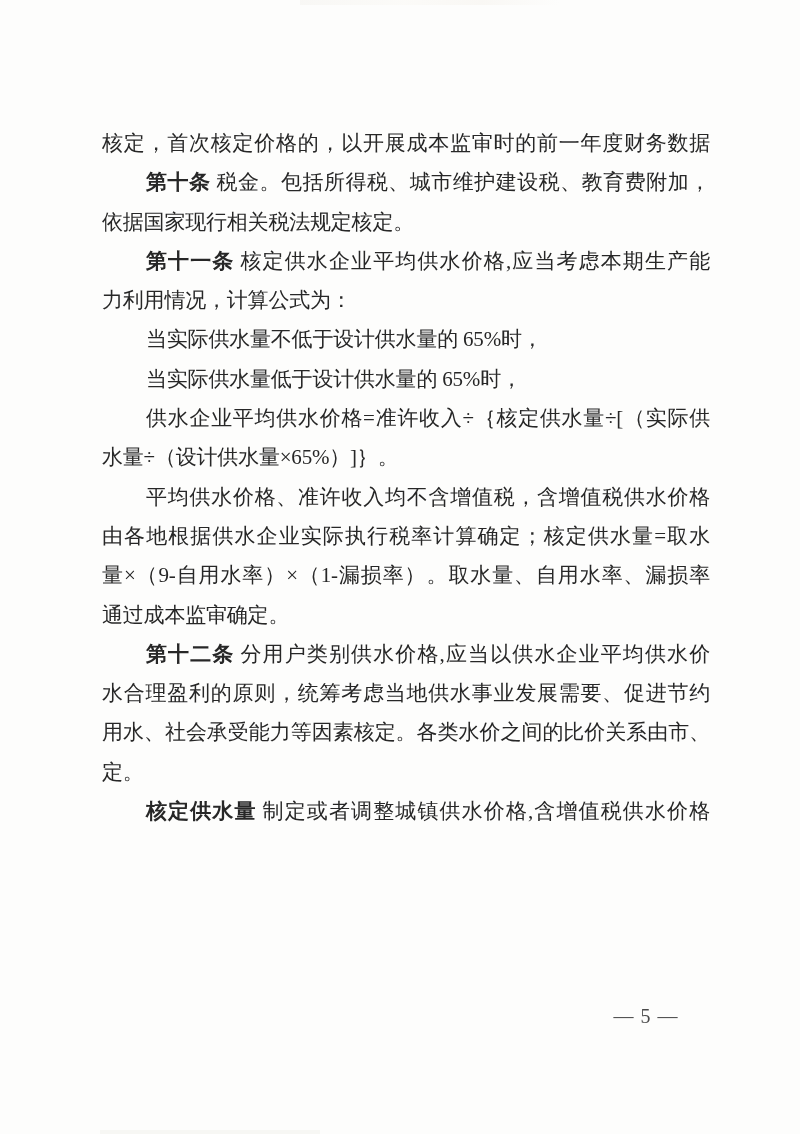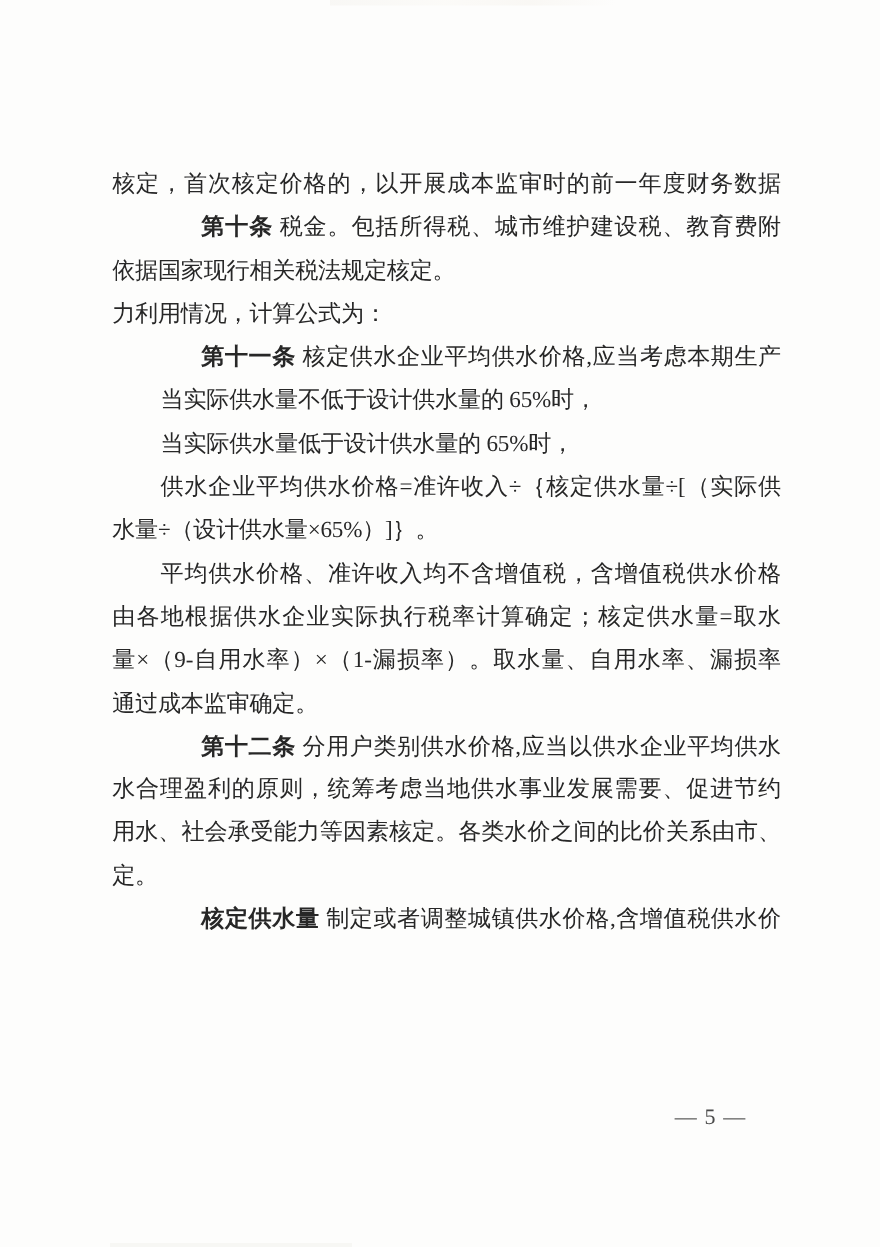--- a/index.html
+++ b/index.html
@@ -18,41 +18,40 @@
     background: linear-gradient(90deg, #f7f6f3 0%, #fbfaf7 40%, #f8f6f2 70%, #fdfdfc 100%);
     opacity: .8;
   }
   .scan-edge-bottom {
     position: absolute; bottom: 0; left: 100px; width: 220px; height: 4px;
     background: #f4f3f1; opacity: .7;
   }
   .text-block {
     position: absolute;
     left: 102px;
-    top: 148px;
+    top: 124px;
     width: 608px;
     font-size: 21px;
     line-height: 39.3px;
     color: #272727;
     letter-spacing: -0.2px;
   }
   .line {
     height: 39.3px;
     overflow: hidden;
     white-space: normal;
   }
   .line.fill {
     text-align: justify;
     text-align-last: justify;
   }
   .line.indent { text-indent: 44px; }
   .term {
     font-weight: 700;
     margin-right: 6px;
-    margin-left: 37px;
   }
   .page-number {
     position: absolute;
     left: 596px;
     top: 1005px;
     width: 100px;
     text-align: center;
     font-size: 20px;
     letter-spacing: 1px;
     color: #4a4a4a;
@@ -61,22 +60,22 @@
 </style>
 </head>
 <body>
 
 <div class="page">
   <div class="scan-edge-top"></div>
   <div class="text-block">
       <div class="line fill"><span class="seg">核定，首次核定价格的，以开展成本监审时的前一年度财务数据</span></div>
       <div class="line indent fill"><span class="term">第十条</span><span class="seg">税金。包括所得税、城市维护建设税、教育费附加，</span></div>
       <div class="line"><span class="seg">依据国家现行相关税法规定核定。</span></div>
+      <div class="line indent fill"><span class="term">第十一条</span><span class="seg">核定供水企业平均供水价格,应当考虑本期生产能</span></div>
       <div class="line"><span class="seg">力利用情况，计算公式为：</span></div>
-      <div class="line indent fill"><span class="term">第十一条</span><span class="seg">核定供水企业平均供水价格,应当考虑本期生产能</span></div>
       <div class="line indent"><span class="seg">当实际供水量不低于设计供水量的 65%时，</span></div>
       <div class="line indent"><span class="seg">当实际供水量低于设计供水量的 65%时，</span></div>
       <div class="line indent fill"><span class="seg">供水企业平均供水价格=准许收入÷｛核定供水量÷[（实际供</span></div>
       <div class="line"><span class="seg">水量÷（设计供水量×65%）]｝。</span></div>
       <div class="line indent fill"><span class="seg">平均供水价格、准许收入均不含增值税，含增值税供水价格</span></div>
       <div class="line fill"><span class="seg">由各地根据供水企业实际执行税率计算确定；核定供水量=取水</span></div>
       <div class="line fill"><span class="seg">量×（9-自用水率）×（1-漏损率）。取水量、自用水率、漏损率</span></div>
       <div class="line"><span class="seg">通过成本监审确定。</span></div>
       <div class="line indent fill"><span class="term">第十二条</span><span class="seg">分用户类别供水价格,应当以供水企业平均供水价</span></div>
       <div class="line fill"><span class="seg">水合理盈利的原则，统筹考虑当地供水事业发展需要、促进节约</span></div>

